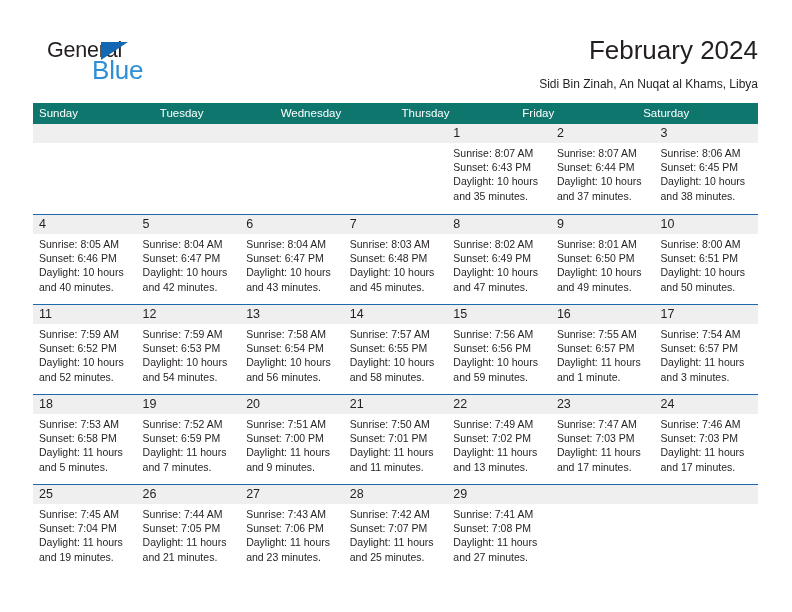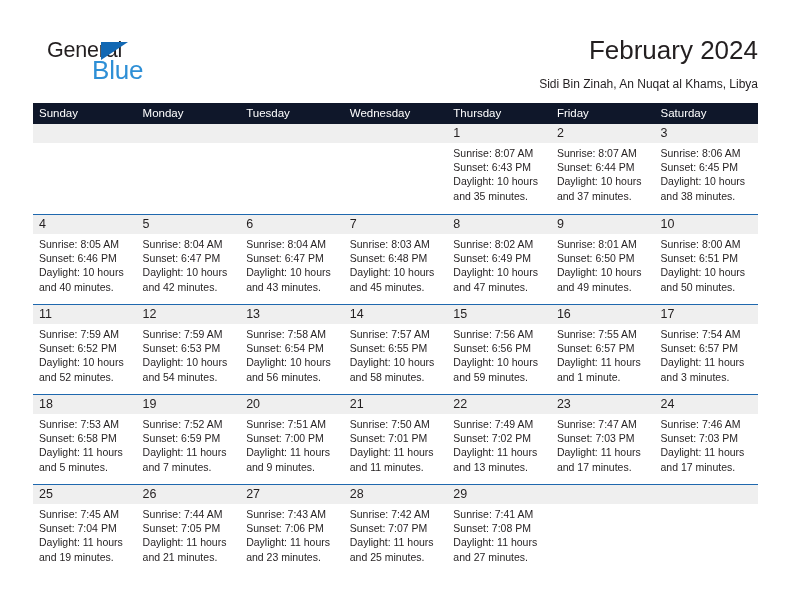--- a/index.html
+++ b/index.html
@@ -88,21 +88,21 @@
   .calendar {
     position: absolute;
     left: 33px;
     top: 103px;
     width: 725px;
   }
 
   .weekday-row {
     display: flex;
     width: 100%;
-    background: #0f172a;
+    background: #0f766e;
     height: 21px;
   }
   .weekday-cell {
     flex: 1 1 0;
     color: #ffffff;
     font-size: 11.5px;
     line-height: 21px;
     padding-left: 6px;
     box-sizing: border-box;
     white-space: nowrap;
@@ -164,21 +164,20 @@
 
   <div class="title-month">February 2024</div>
   <div class="title-location">Sidi Bin Zinah, An Nuqat al Khams, Libya</div>
 
 </div>
 
 <div class="calendar">
 
   <div class="weekday-row">
     <div class="weekday-cell">Sunday</div>
-    <div class="weekday-cell">Monday</div>
     <div class="weekday-cell">Tuesday</div>
     <div class="weekday-cell">Wednesday</div>
     <div class="weekday-cell">Thursday</div>
     <div class="weekday-cell">Friday</div>
     <div class="weekday-cell">Saturday</div>
   </div>
 
   <div id="weeks-container">
       <div class="week-row">
         <div class="day-cell">

